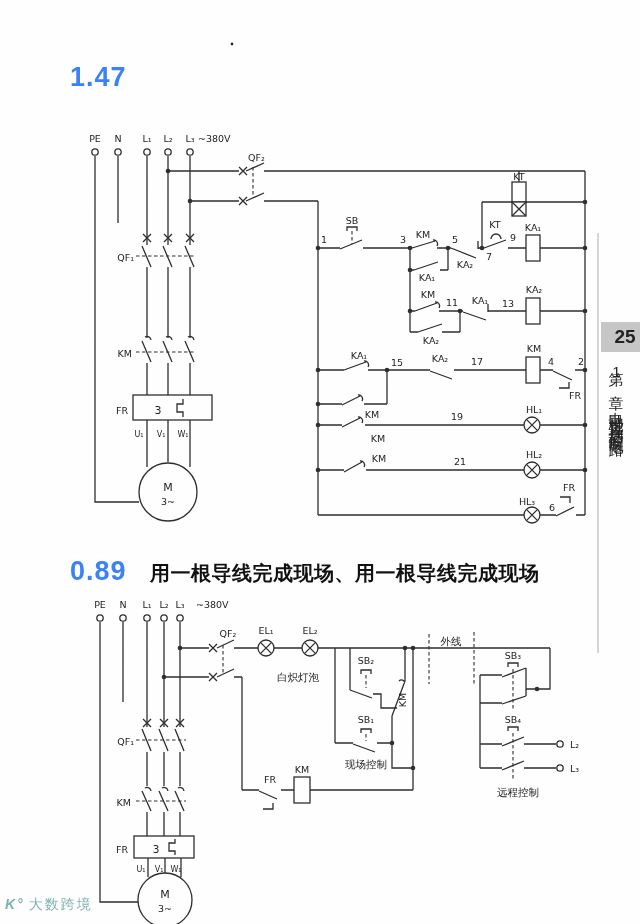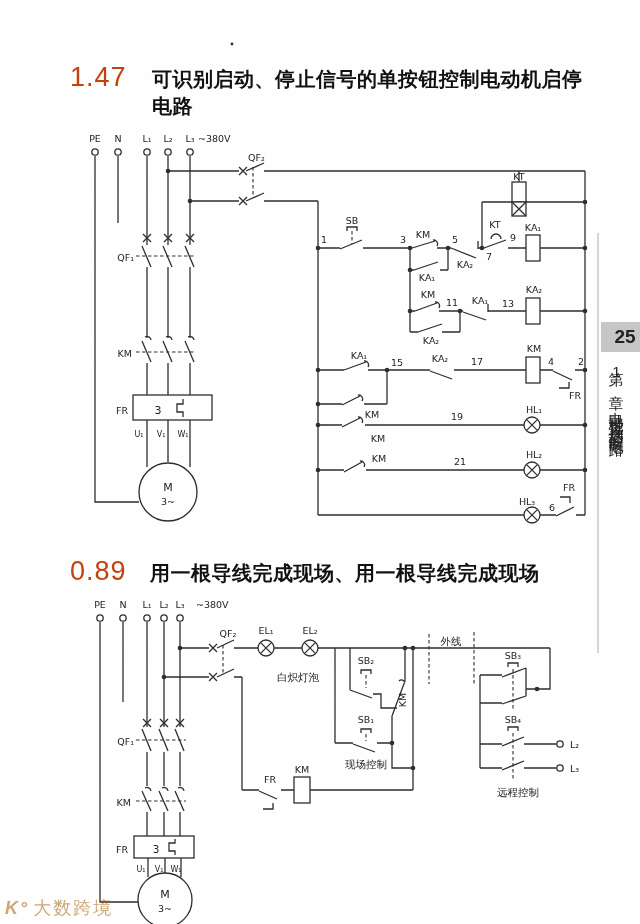--- a/index.html
+++ b/index.html
@@ -1,27 +1,27 @@
 <!DOCTYPE html>
 <html><head>
 <meta charset="utf-8">
 <style>
   html,body{margin:0;padding:0;background:#e8e8e8;}
   .page{position:relative;width:640px;height:924px;background:#fefefe;overflow:hidden;
         font-family:"Liberation Sans","DejaVu Sans",sans-serif;color:#161616;}
   .abs{position:absolute;}
-  .secnum{font-size:27px;font-weight:400;letter-spacing:1px;color:#c2410c;}
+  .secnum{font-size:27px;font-weight:700;letter-spacing:1px;color:#3b82f6;}
   .sectitle{font-size:20px;font-weight:700;color:#111;line-height:27px;letter-spacing:0.5px;}
   .pagebox{left:601px;top:322px;width:48px;height:30px;background:#c6c6c6;
            display:flex;align-items:center;justify-content:center;
            font-size:19px;font-weight:700;color:#222;}
   .chapter{left:606px;top:360px;height:300px;writing-mode:vertical-rl;text-orientation:upright;
            font-size:15px;color:#222;letter-spacing:3px;font-weight:500;}
   .chapter .part2{margin-top:14px;}
-  .watermark{left:5px;top:896px;font-size:18px;color:#a16207;opacity:0.55;letter-spacing:2px;}
+  .watermark{left:5px;top:896px;font-size:14px;color:#0f766e;opacity:0.55;letter-spacing:2px;}
   .watermark .logo{font-weight:700;font-style:italic;margin-right:4px;}
   svg.art{position:absolute;left:0;top:0;}
   svg.art path,svg.art line,svg.art rect,svg.art circle{stroke:#2e2e2e;stroke-width:1.3;fill:none;}
   svg.art .dash{stroke-dasharray:3.5,2.5;stroke-width:1.1;}
   svg.art .dot{fill:#2e2e2e;stroke:none;}
   svg.art .wht{fill:#fefefe;}
   svg.art text{stroke:none;fill:#1d1d1d;font-size:9.5px;
                font-family:"DejaVu Sans","Liberation Sans",sans-serif;}
   svg.art text.cn{font-size:10.5px;}
   svg.art text.big{font-size:11px;}
@@ -282,24 +282,20 @@
         <text class="sm" x="141" y="872" text-anchor="middle">U₁</text>
         <text class="sm" x="159" y="872" text-anchor="middle">V₁</text>
         <text class="sm" x="176" y="872" text-anchor="middle">W₁</text>
         <text class="big" x="165" y="898" text-anchor="middle">M</text>
         <text x="165" y="912" text-anchor="middle">3~</text>
       </g>
     </g>
   </svg>
 
   <div class="abs secnum" style="left:70px;top:62px;">1.47</div>
-  <div class="abs sectitle" style="left:152px;top:66px;width:460px;">
-    <div>可识别启动、停止信号的单按钮控制电动机启停</div>
-    <div>电路</div>
-  </div>
 
   <div class="abs secnum" style="left:70px;top:556px;">0.89</div>
   <div class="abs sectitle" style="left:150px;top:560px;width:470px;">用一根导线完成现场、用一根导线完成现场</div>
 
   <div class="abs pagebox">25</div>
   <div class="abs chapter">
     <span>第1章</span><span class="part2">电动机直接启动控制电路</span>
   </div>
 
   <div class="abs watermark">

